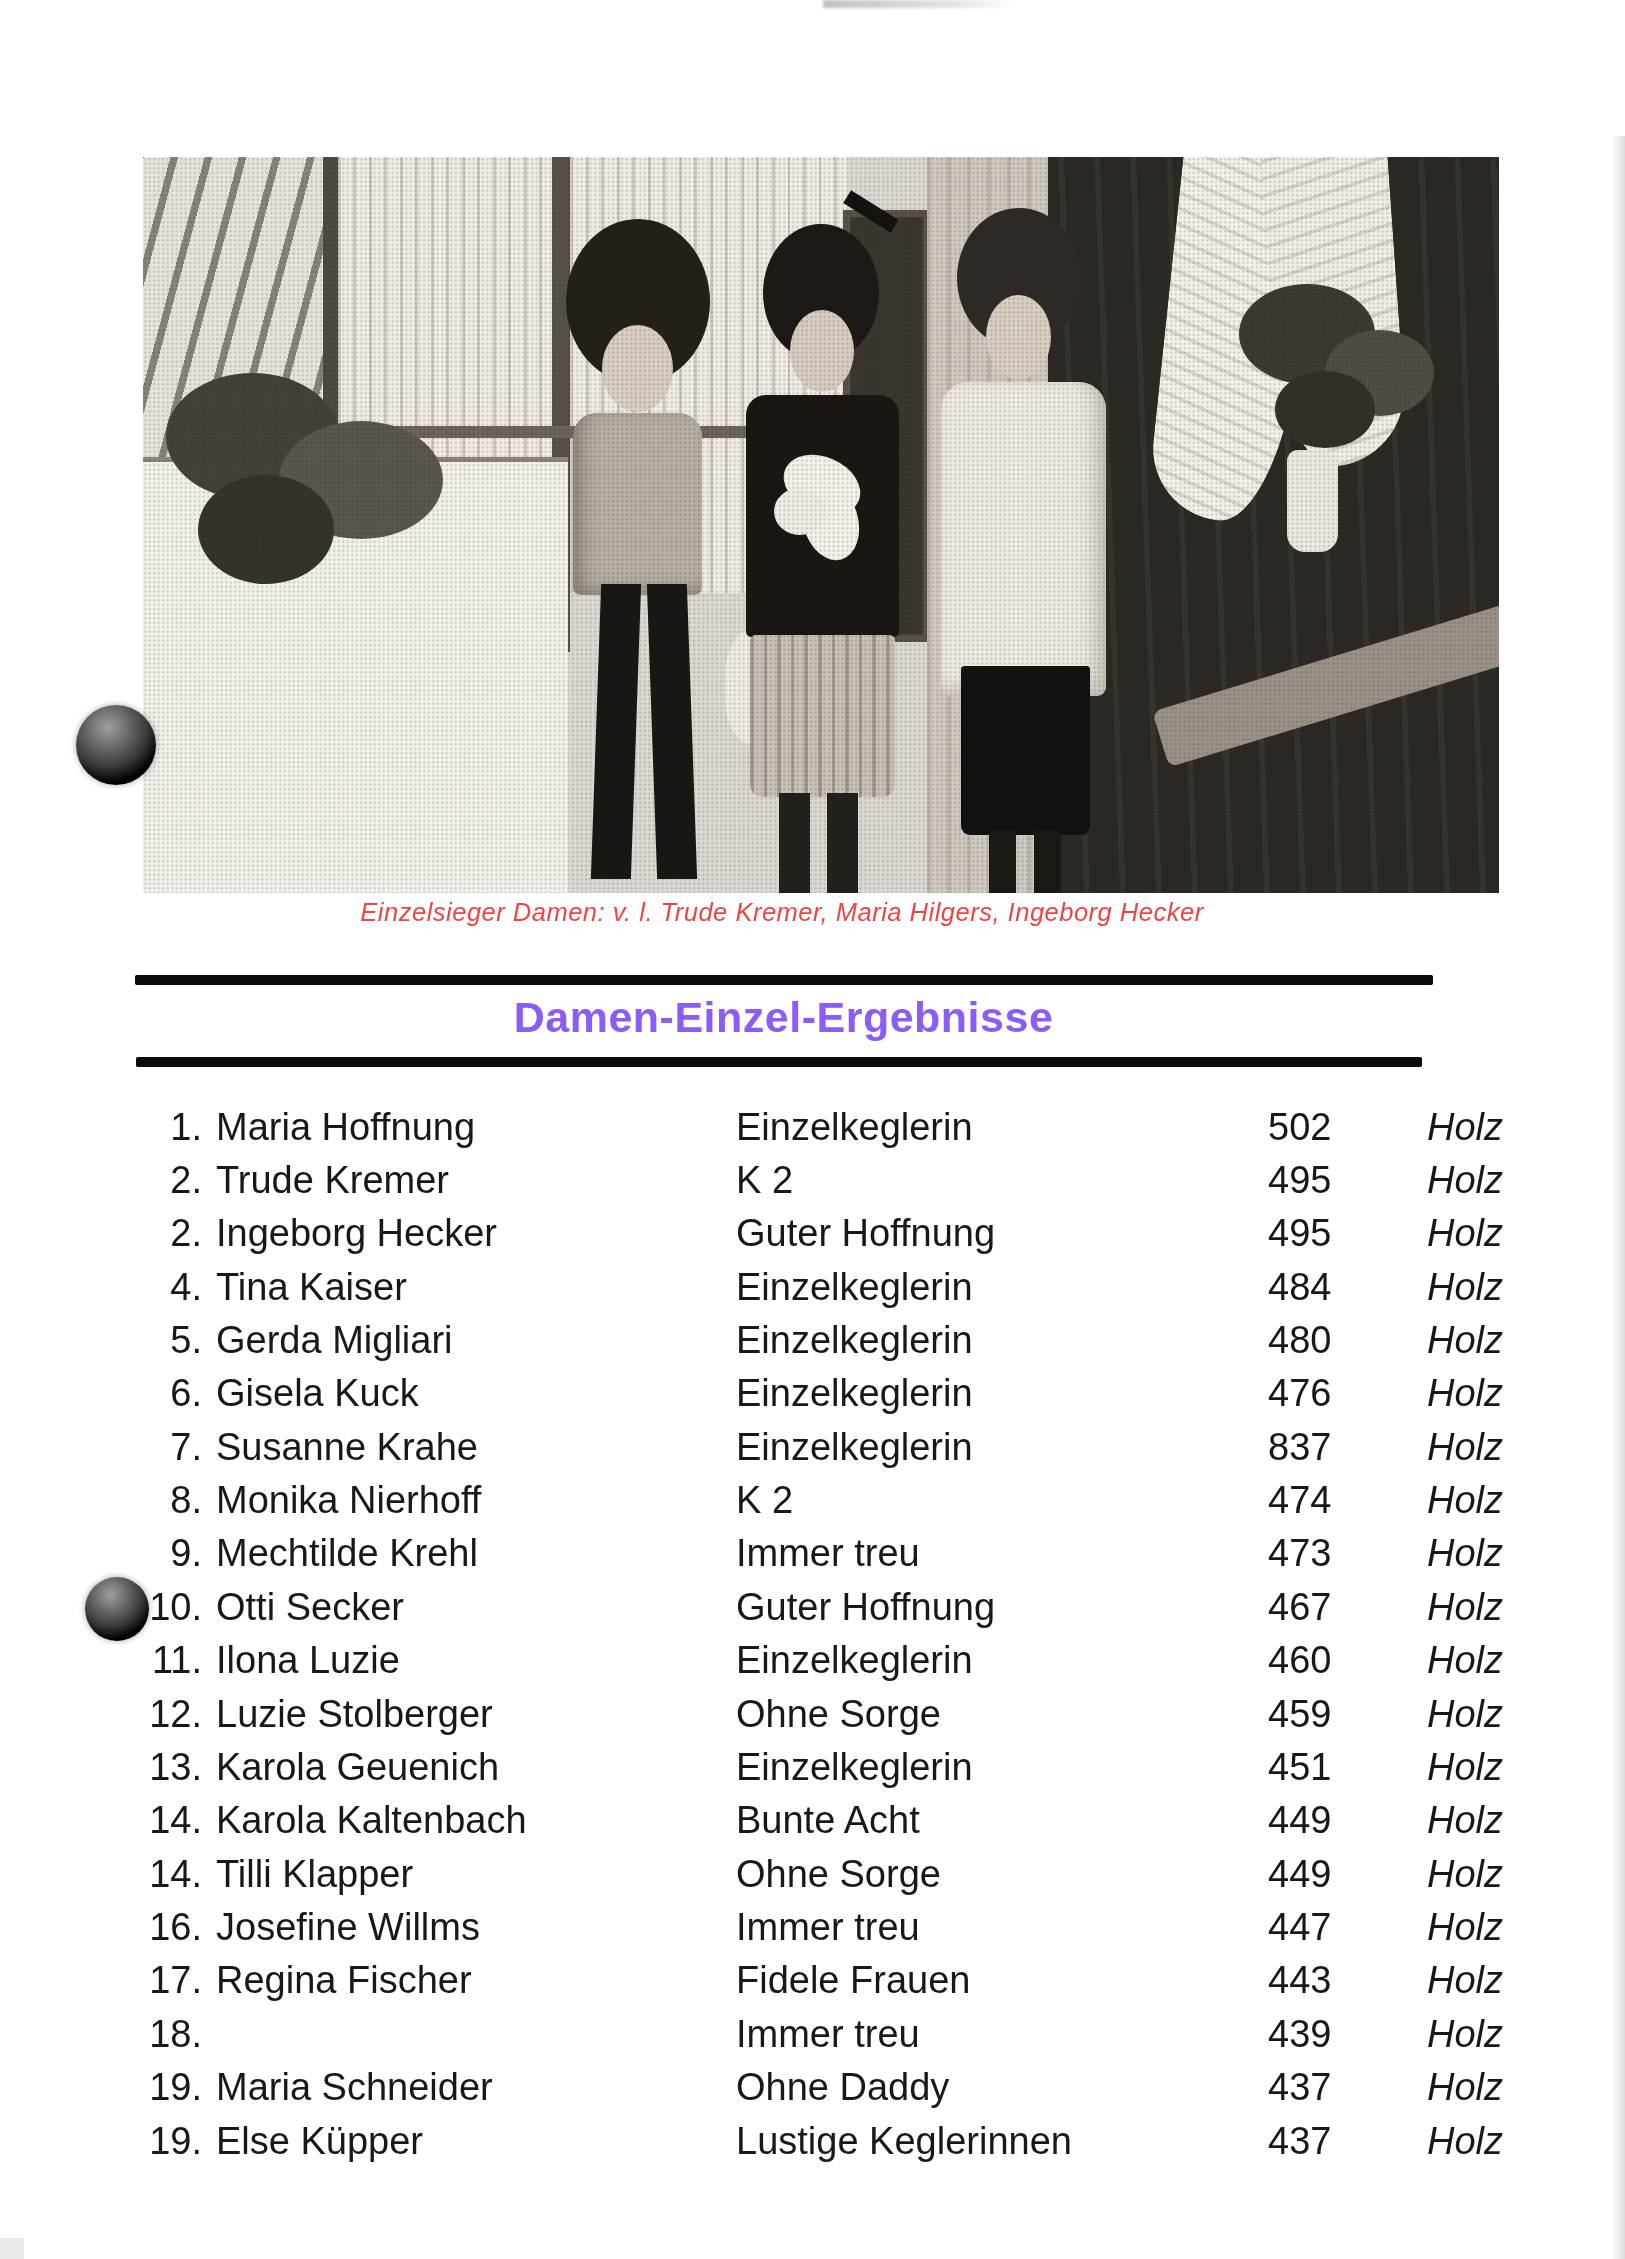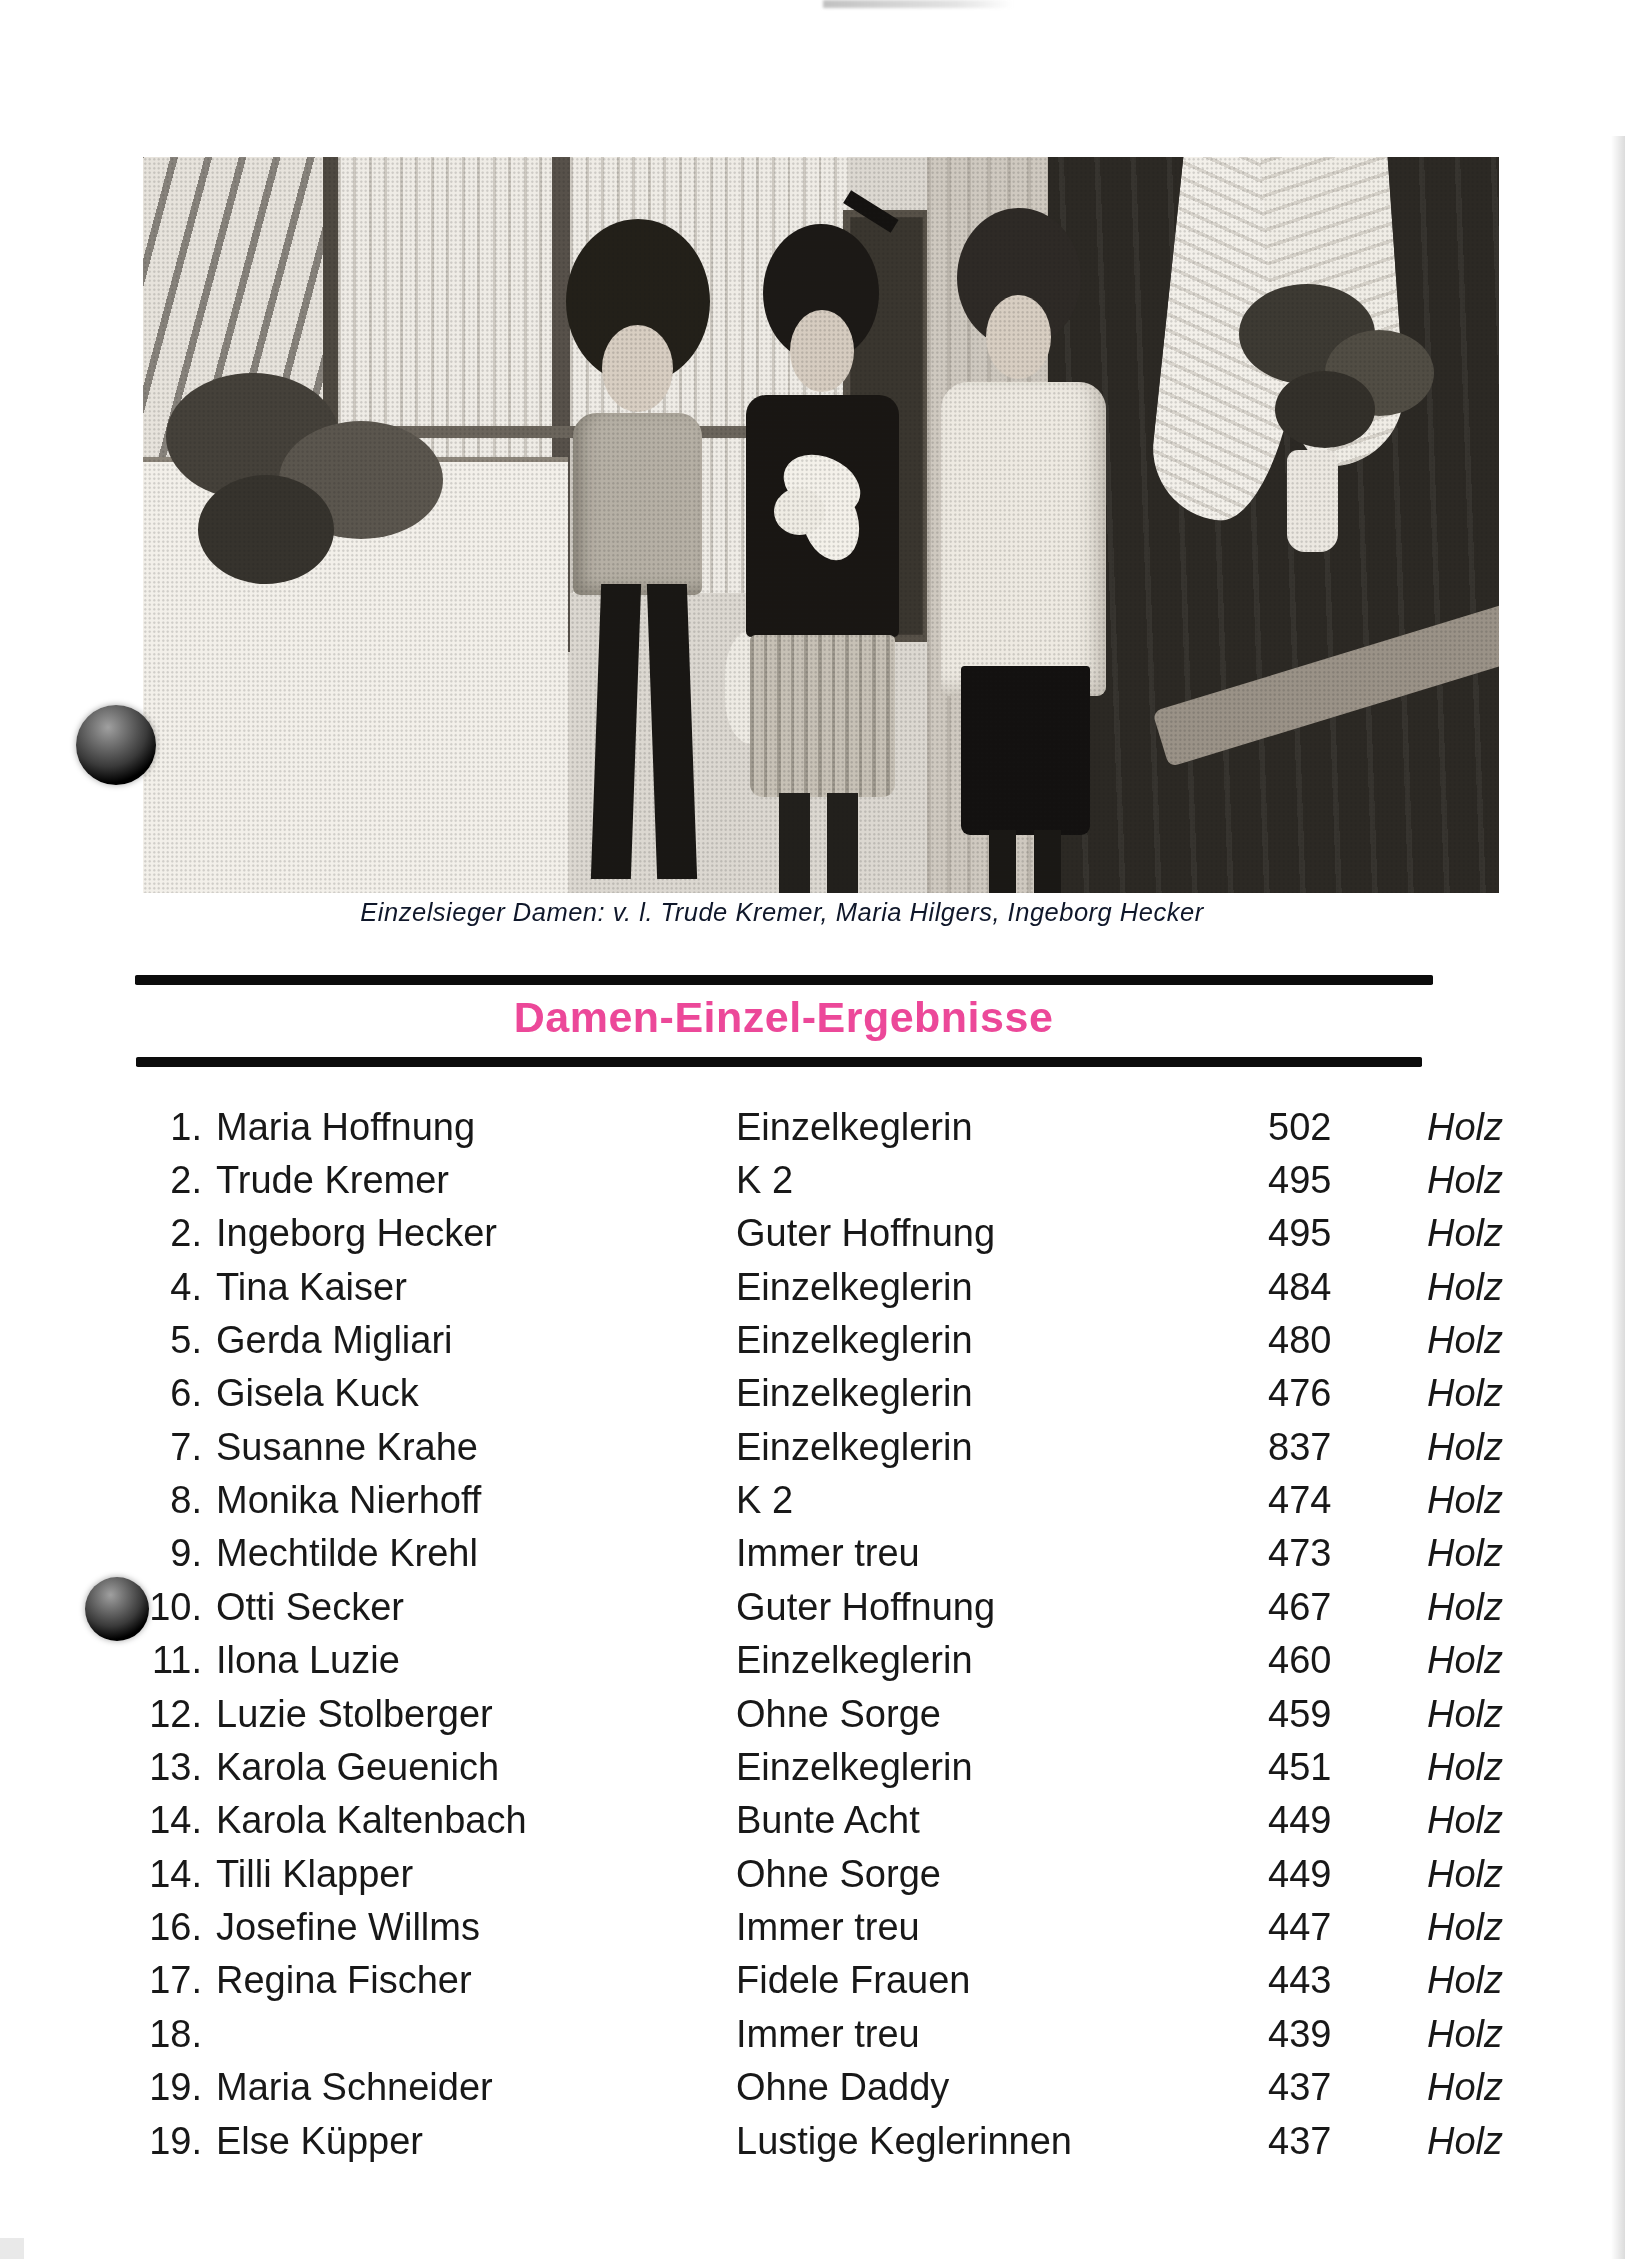--- a/index.html
+++ b/index.html
@@ -92,28 +92,28 @@
     border-radius:3.6px 3.6px 9px 9px;}
   .p3-leg-l{left:846px;top:673px;width:27px;height:64px;background:#1a1815;}
   .p3-leg-r{left:891px;top:673px;width:27px;height:64px;background:#1a1815;}
 
   .ph-halftone{left:0;top:0;width:1356px;height:736px;
     background-image:radial-gradient(rgba(25,25,25,.17) 0.9px,rgba(0,0,0,0) 1.4px);
     background-size:4.5px 4.5px;}
 
   
   .caption{left:164px;top:898px;width:1236px;text-align:center;
-    font-style:italic;font-size:25.5px;letter-spacing:0.5px;color:#0f172a;}
+    font-style:italic;font-size:25.5px;letter-spacing:0.5px;color:#ef4444;}
 
   
   .rule{background:#0c0c0c;border-radius:1.8px;}
   .rule-top{left:135px;top:975px;width:1298px;height:10px;}
   .rule-bottom{left:136px;top:1057px;width:1286px;height:10px;}
   .headline{left:136px;top:993px;width:1295px;text-align:center;
-    font-size:43px;font-weight:bold;color:#ec4899;letter-spacing:0.5px;}
+    font-size:43px;font-weight:bold;color:#8b5cf6;letter-spacing:0.5px;}
 
   
   .results{left:0;top:0;width:1626px;height:2259px;}
   .result-row{position:absolute;left:0;width:1626px;height:49px;
     font-size:38px;color:#181818;}
   .result-row span{position:absolute;white-space:nowrap;}
   .cell-rank{left:98px;width:104px;text-align:right;}
   .cell-name{left:216px;}
   .cell-club{left:736px;}
   .cell-score{left:1268px;width:144px;}

